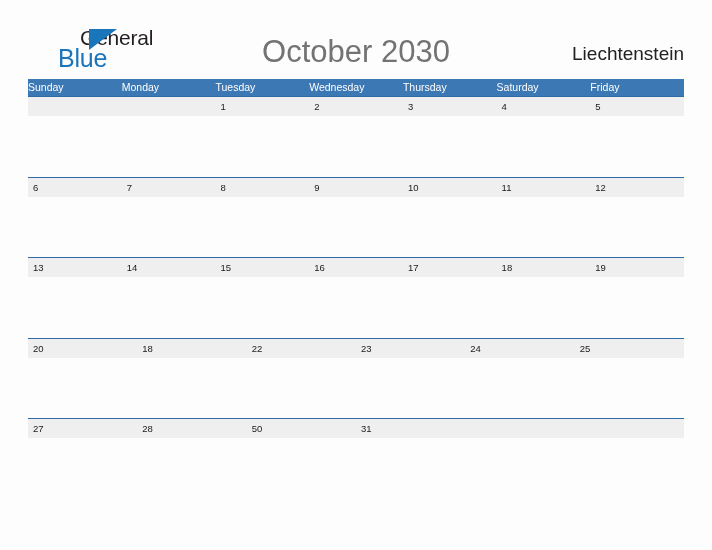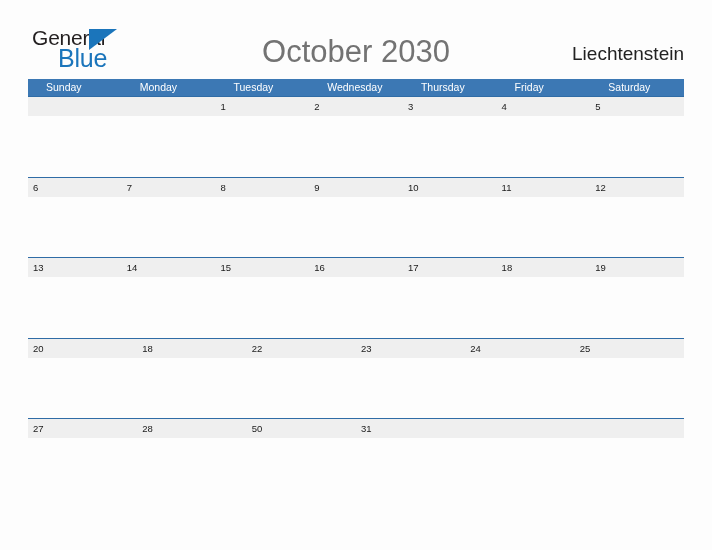--- a/index.html
+++ b/index.html
@@ -29,20 +29,21 @@
     top: 27px;
     width: 120px;
     height: 40px;
     line-height: 1;
   }
   .logo-general {
     font-size: 21px;
     color: #231f20;
     letter-spacing: -0.2px;
     font-family: "Liberation Sans", sans-serif;
+    margin-left: 48px;
   }
   .logo-blue {
     position: absolute;
     left: 26px;
     top: 19px;
     font-size: 25px;
     color: #1b75bb;
     letter-spacing: -0.2px;
     font-family: "Liberation Sans", sans-serif;
   }
@@ -89,21 +90,21 @@
   .weekdays {
     display: flex;
     background: #3c78b4;
     height: 17px;
     align-items: center;
   }
   .weekday {
     flex: 1 1 0;
     color: #ffffff;
     font-size: 10.5px;
-    padding-left: 18px;
+    padding-left: 0;
     box-sizing: border-box;
     line-height: 17px;
     white-space: nowrap;
     overflow: hidden;
   }
 
   .week-row {
     border-top: 1.3px solid #2f6ca6;
     height: 80.6px;
     box-sizing: border-box;
@@ -148,22 +149,22 @@
 </div>
 
 <div class="calendar">
 
   <div class="weekdays">
     <div class="weekday">Sunday</div>
     <div class="weekday">Monday</div>
     <div class="weekday">Tuesday</div>
     <div class="weekday">Wednesday</div>
     <div class="weekday">Thursday</div>
+    <div class="weekday">Saturday</div>
     <div class="weekday">Friday</div>
-    <div class="weekday">Saturday</div>
   </div>
 
   <div class="week-row">
     <div class="week-band">
       <div class="day-cell"></div>
       <div class="day-cell"></div>
       <div class="day-cell">1</div>
       <div class="day-cell">2</div>
       <div class="day-cell">3</div>
       <div class="day-cell">4</div>

